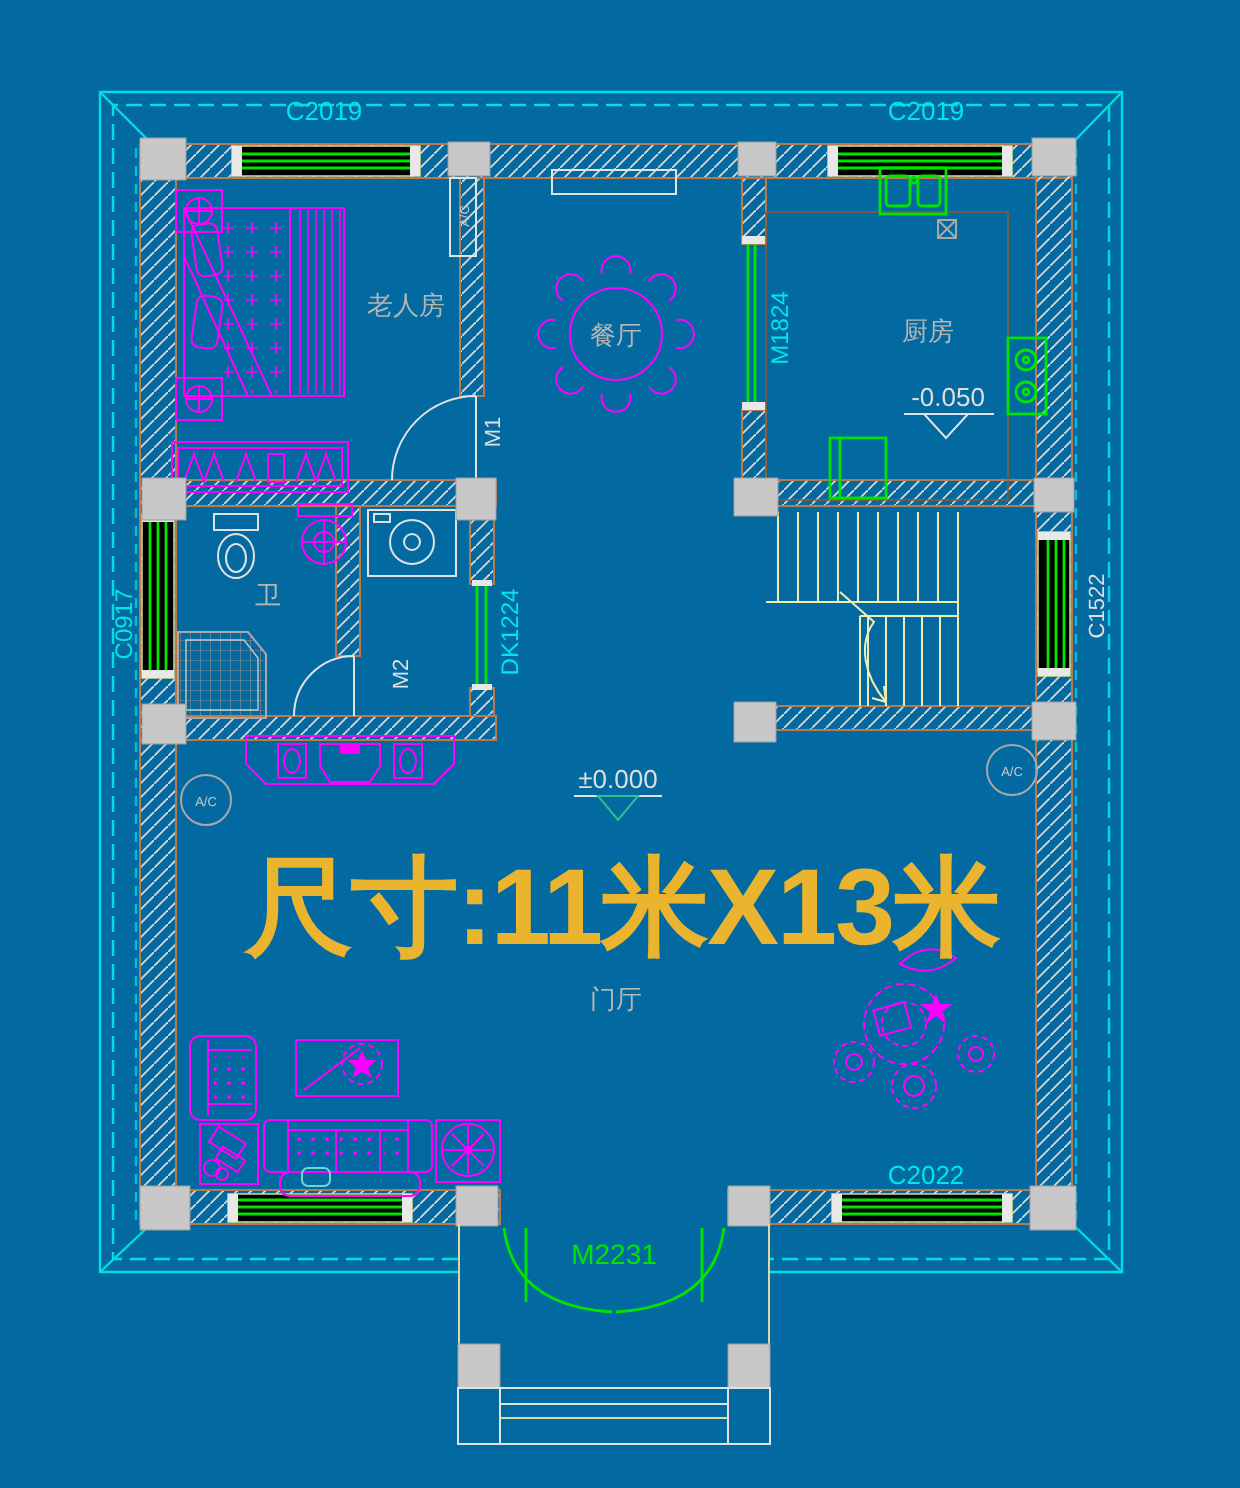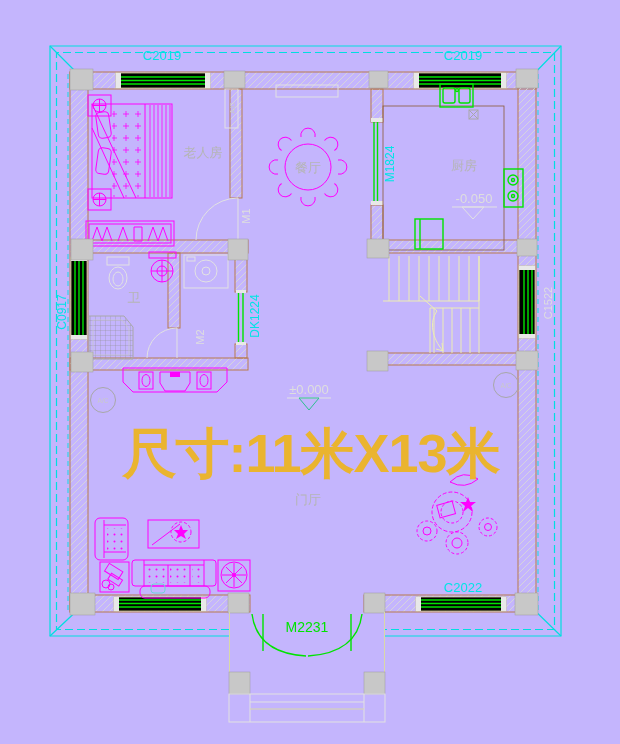--- a/index.html
+++ b/index.html
@@ -1,16 +1,16 @@
 <!DOCTYPE html>
 <html><head>
 <meta charset="utf-8">
 <style>
   html,body{margin:0;padding:0;background:#000;}
-  .page{position:relative;width:620px;height:744px;background:#c4b5fd;overflow:hidden;
+  .page{position:relative;width:620px;height:744px;background:#0369a1;overflow:hidden;
         font-family:"Liberation Sans", sans-serif;}
   svg{position:absolute;left:0;top:0;}
   text{font-family:"Liberation Sans", sans-serif;}
   .t-cyan{fill:#00e5e5;font-size:13px;}
   .t-cyan-v{fill:#00e5e5;font-size:12px;}
   .t-gray{fill:#b5b5b5;font-size:13px;}
   .t-white{fill:#dedede;font-size:13px;}
   .t-white-v{fill:#dedede;font-size:11px;}
   .t-green{fill:#00e400;font-size:14px;}
   .t-ac{fill:#c9c9c9;font-size:6.5px;}

